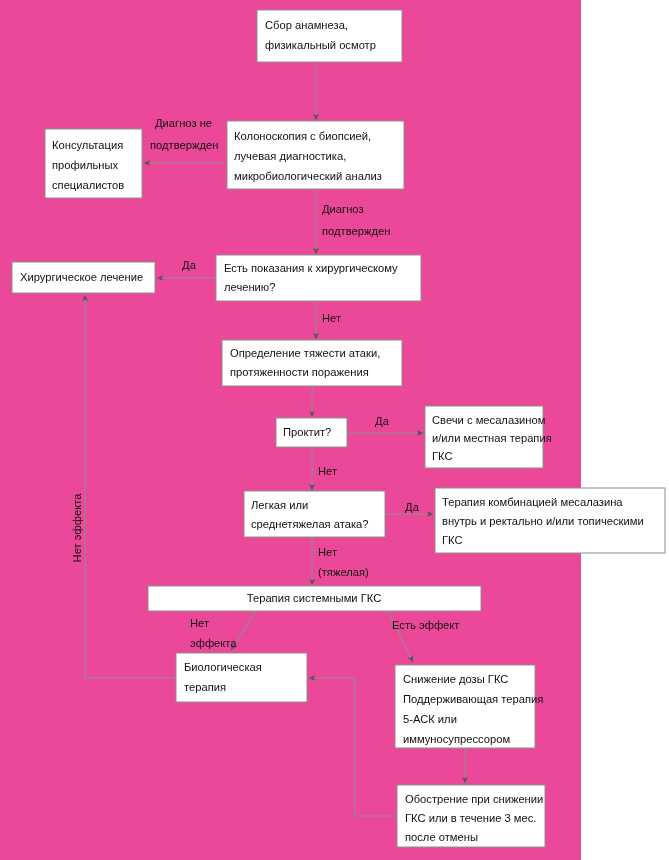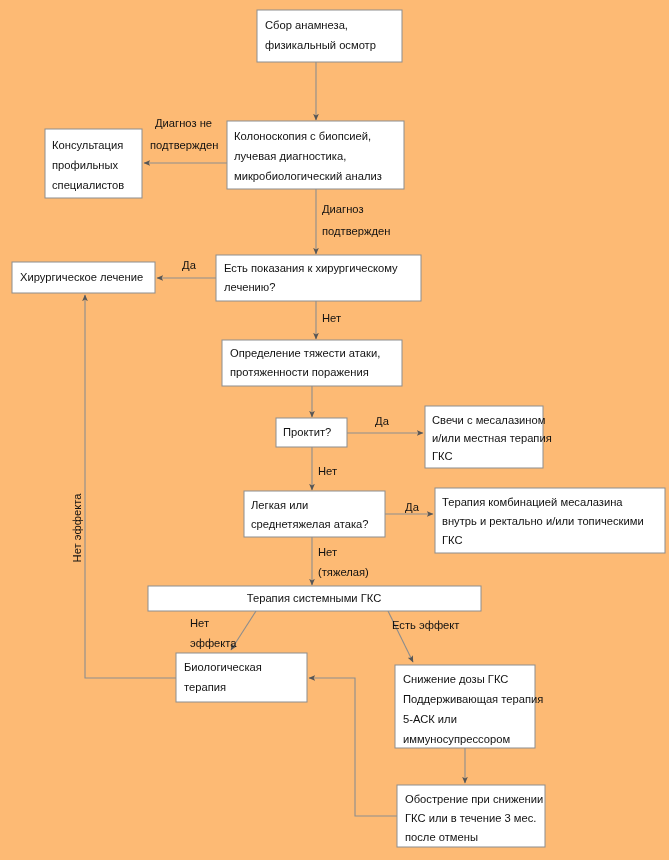--- a/index.html
+++ b/index.html
@@ -8,23 +8,23 @@
     background: #ffffff;
   }
   body {
     width: 669px;
     height: 860px;
     font-family: "Liberation Sans", sans-serif;
     overflow: hidden;
   }
   #flowchart-root {
     position: relative;
-    width: 669px;
+    width: 581px;
     height: 860px;
-    background: #fdba74;
+    background: #ec4899;
   }
   svg.chart-canvas {
     position: absolute;
     top: 0;
     left: 0;
     width: 669px;
     height: 860px;
     display: block;
   }
   .node-box {

